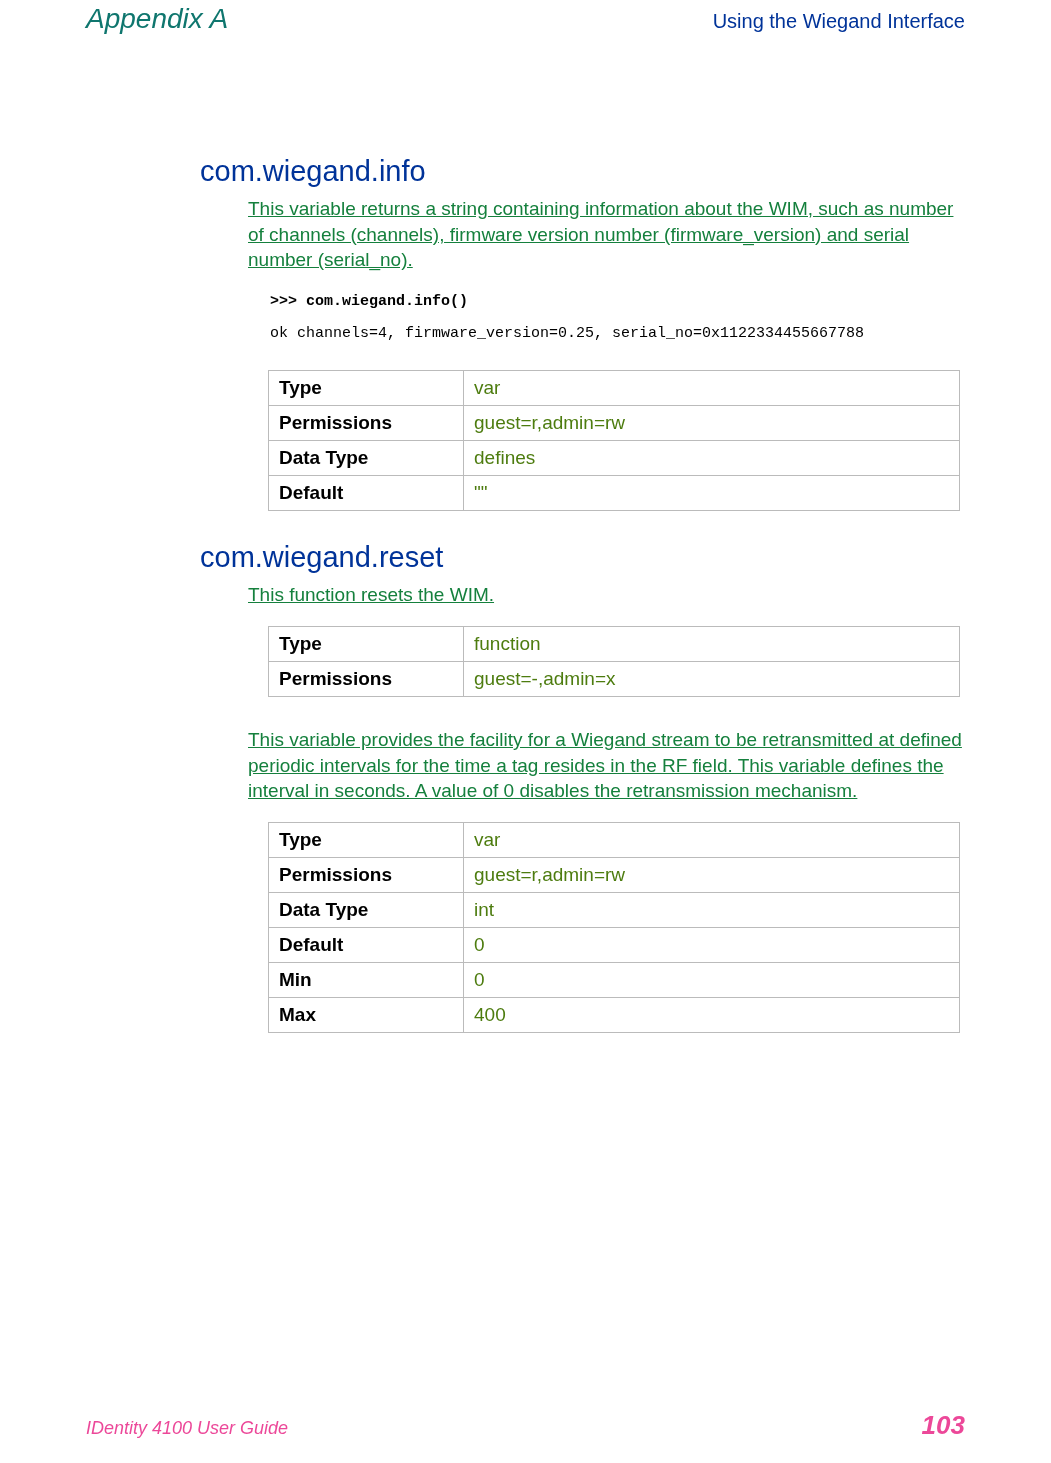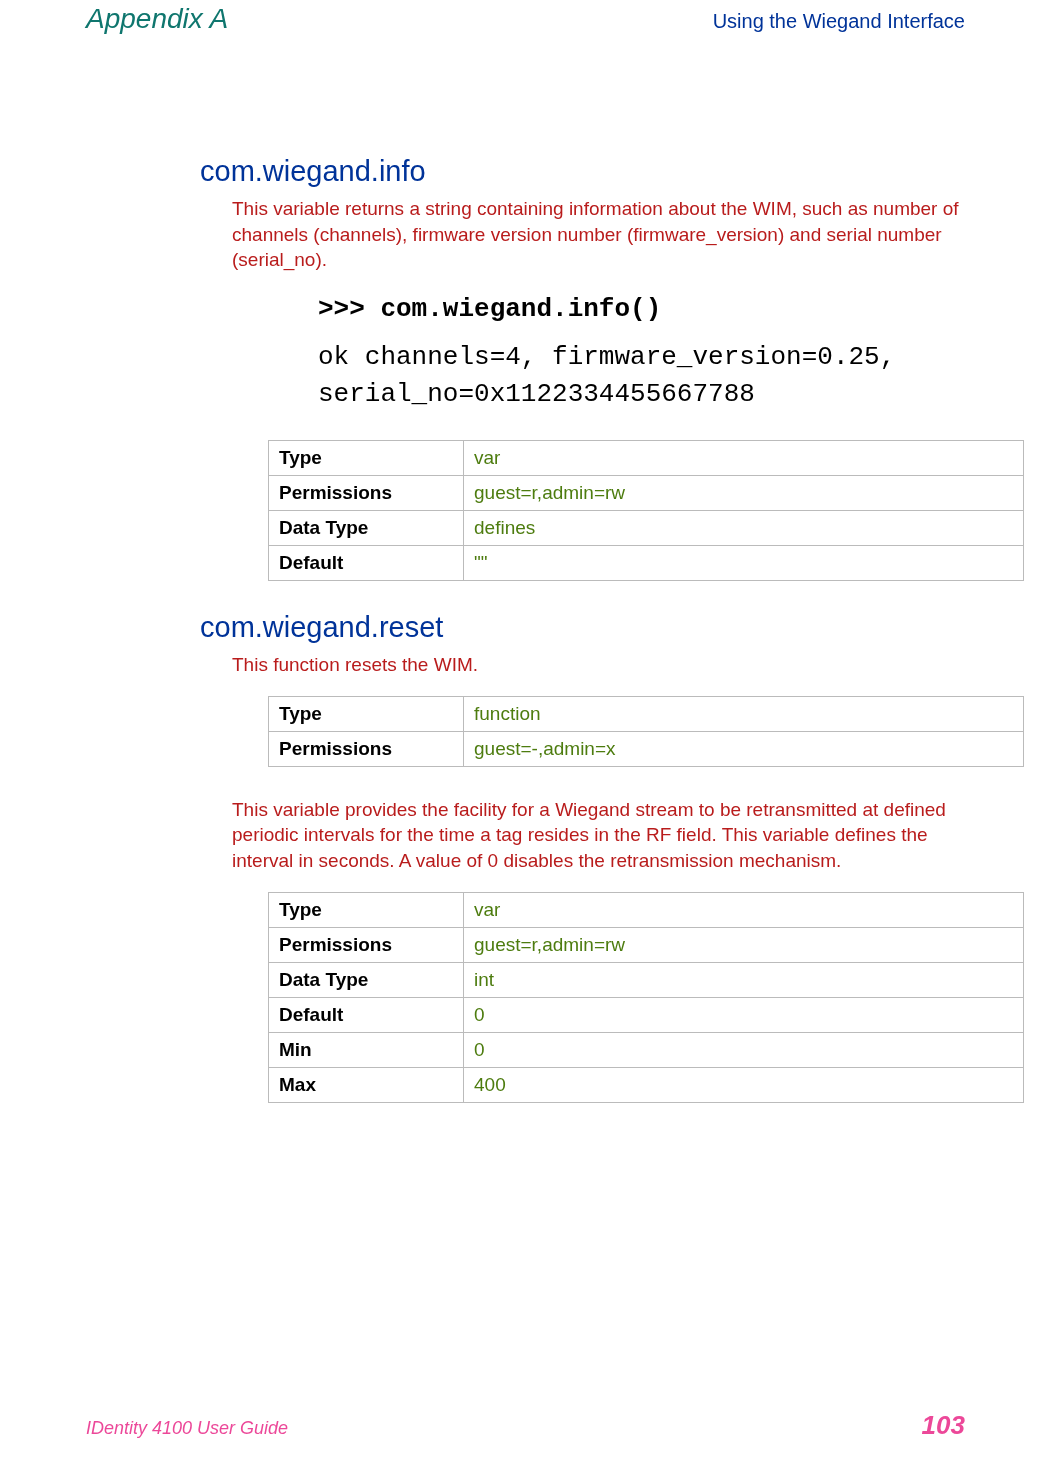--- a/index.html
+++ b/index.html
@@ -36,38 +36,39 @@
     .section-heading {
       color: #003399;
       font-family: Arial, sans-serif;
       font-size: 29px;
       font-weight: normal;
       margin-bottom: 8px;
     }
     .body-text {
       font-size: 19px;
       line-height: 1.35;
-      margin-left: 32px;
+      margin-left: 48px;
       margin-bottom: 18px;
-      color: #b91c1c;
+      color: #15803d;
+      text-decoration: underline;
     }
     .code-block {
       font-family: "Courier New", monospace;
-      font-size: 26px;
-      margin-left: 118px;
+      font-size: 15px;
+      margin-left: 70px;
       margin-bottom: 26px;
       line-height: 1.45;
     }
     .code-cmd { font-weight: bold; display: block; margin-bottom: 10px;}
     .code-out { display: block; }
     table.props {
       border-collapse: collapse;
       margin-left: 68px;
       margin-bottom: 30px;
-      width: 756px;
+      width: 692px;
       font-size: 19px;
     }
     table.props td {
       border: 1px solid #bbb;
       padding: 6px 10px;
       vertical-align: middle;
       height: 34px;
     }
     table.props td.key {
       width: 195px;

